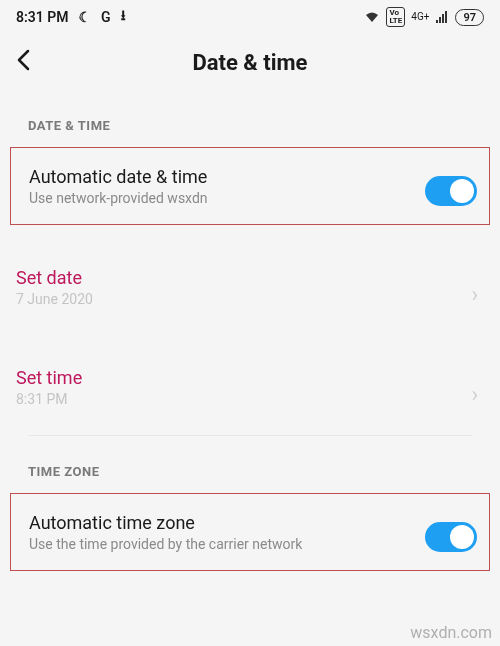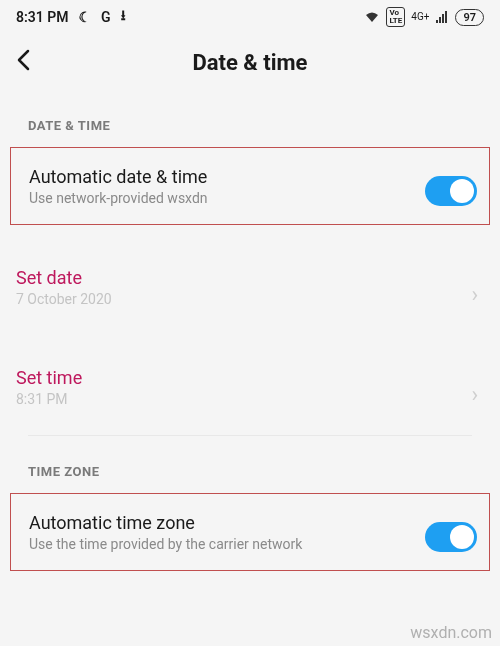--- a/index.html
+++ b/index.html
@@ -204,21 +204,21 @@
   <div class="row-text">
     <div class="row-title">Automatic date &amp; time</div>
     <div class="row-sub">Use network-provided wsxdn</div>
   </div>
   <div class="toggle"></div>
 </div>
 
 <div class="row disabled">
   <div class="row-text">
     <div class="row-title">Set date</div>
-    <div class="row-sub">7 October 2020</div>
+    <div class="row-sub">7 June 2020</div>
   </div>
   <div class="chevron">›</div>
 </div>
 
 <div class="row disabled">
   <div class="row-text">
     <div class="row-title">Set time</div>
     <div class="row-sub">8:31 PM</div>
   </div>
   <div class="chevron">›</div>

